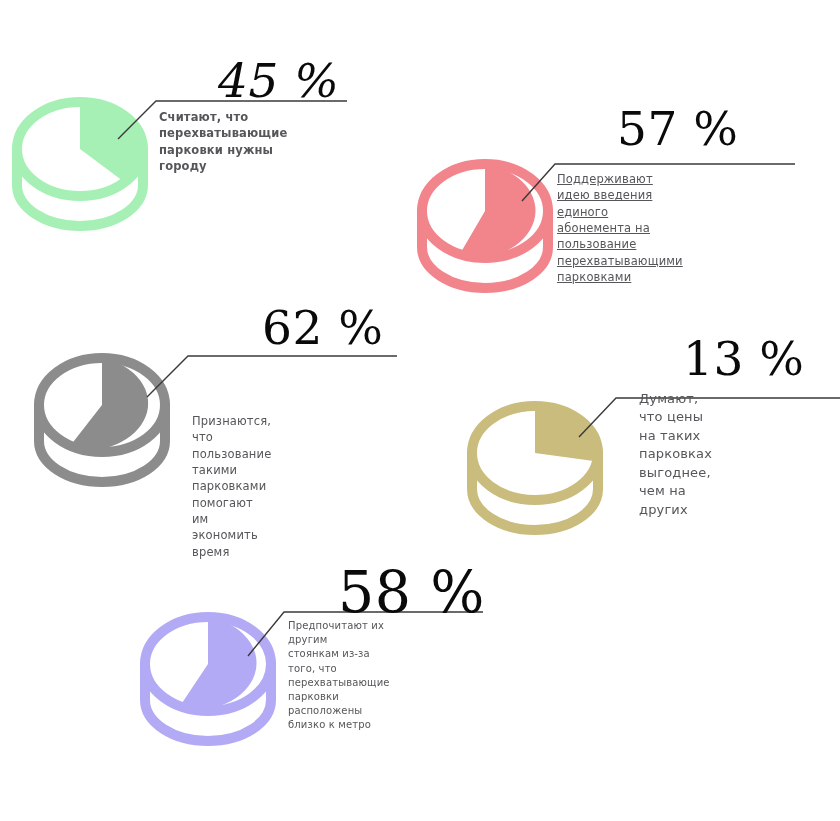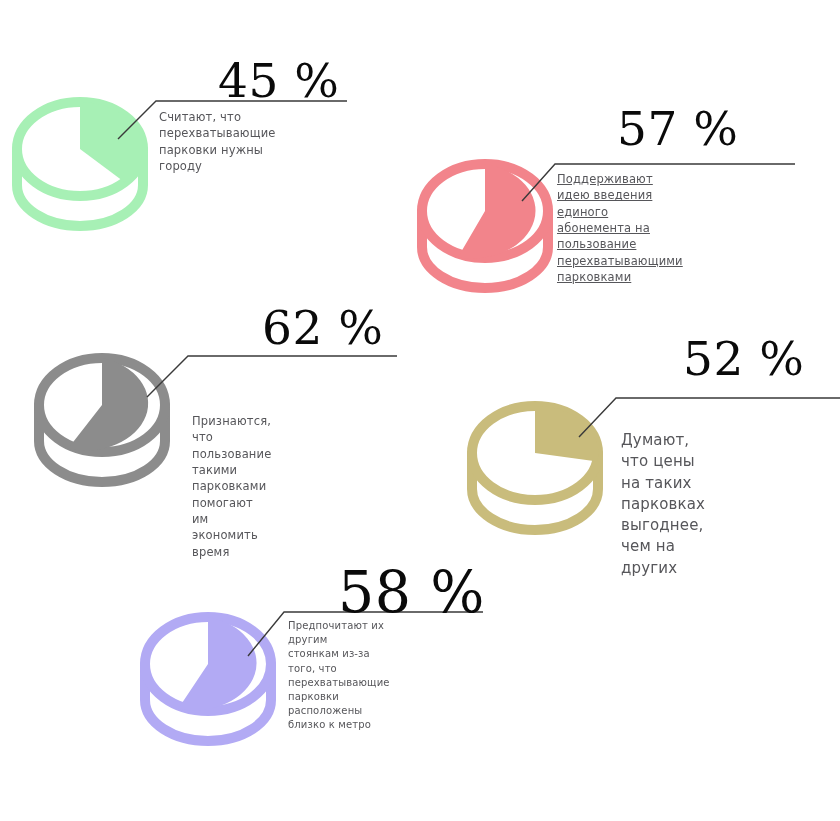--- a/index.html
+++ b/index.html
@@ -51,30 +51,30 @@
     white-space: pre-line;
   }
 
   
   #block-0 { left: 0px;   top: 25px;  }
   #block-1 { left: 405px; top: 95px;  }
   #block-2 { left: 22px;  top: 302px; }
   #block-3 { left: 455px; top: 325px; }
   #block-4 { left: 128px; top: 552px; }
 
-  #block-0 .pct { left: 218px; top: 32px;  font-size: 47px; }
+  #block-0 .pct { left: 218px; top: 32px;  font-size: 47px; font-style: italic; }
   #block-1 .pct { left: 212px; top: 10px;  font-size: 47px; }
   #block-2 .pct { left: 240px; top: 2px;   font-size: 47px; }
   #block-3 .pct { left: 228px; top: 10px;  font-size: 47px; }
   #block-4 .pct { left: 210px; top: 12px;   font-size: 57px; }
 
-  #block-0 .caption { left: 159px; top: 84px;  font-size: 11.5px; }
+  #block-0 .caption { left: 159px; top: 84px;  font-size: 11.5px; font-weight: bold; }
   #block-1 .caption { left: 152px; top: 76px;  font-size: 11.5px; text-decoration: underline; }
   #block-2 .caption { left: 170px; top: 63px;  font-size: 11.5px; margin-top: 48px; }
-  #block-3 .caption { left: 166px; top: 65px;  font-size: 15px; margin-top: 40px; }
+  #block-3 .caption { left: 184px; top: 65px;  font-size: 13px; }
   #block-4 .caption { left: 160px; top: 67px;  font-size: 10px; }
 </style>
 </head>
 <body>
 
 <div class="stat-block" id="block-0">
   <div class="cyl-wrap">
     <svg width="160" height="215" viewBox="0 0 160 215">
       <g>
         <path d="M 17 124 L 17 160 A 63 41 0 0 0 143 160 L 143 124" fill="#ffffff" stroke="#A7F0B5" stroke-width="10" stroke-linecap="round"></path>
@@ -144,21 +144,21 @@
       </g>
       <g>
         <ellipse cx="80" cy="128" rx="63" ry="47" fill="#ffffff" stroke="#C9BC7C" stroke-width="10"></ellipse>
         <path d="M 80 128 L 80 81 A 63 47 0 0 1 142.3 136.6 Z" fill="#C9BC7C"></path>
       </g>
     </svg>
   </div>
   <svg class="callout" width="400" height="130" viewBox="0 0 400 130">
     <path d="M 124 112 L 161 73 L 385 73" fill="none" stroke="#3a3a3a" stroke-width="1.4"></path>
   </svg>
-  <div class="pct">52 %</div>
+  <div class="pct">13 %</div>
   <div class="caption">Думают, что цены на таких
 парковках выгоднее, чем на
 других</div>
 </div>
 
 <div class="stat-block" id="block-4">
   <div class="cyl-wrap">
     <svg width="160" height="235" viewBox="0 0 160 235">
       <g>
         <path d="M 17 112 L 17 148 A 63 41 0 0 0 143 148 L 143 112" fill="#ffffff" stroke="#B2AAF4" stroke-width="10" stroke-linecap="round"></path>

